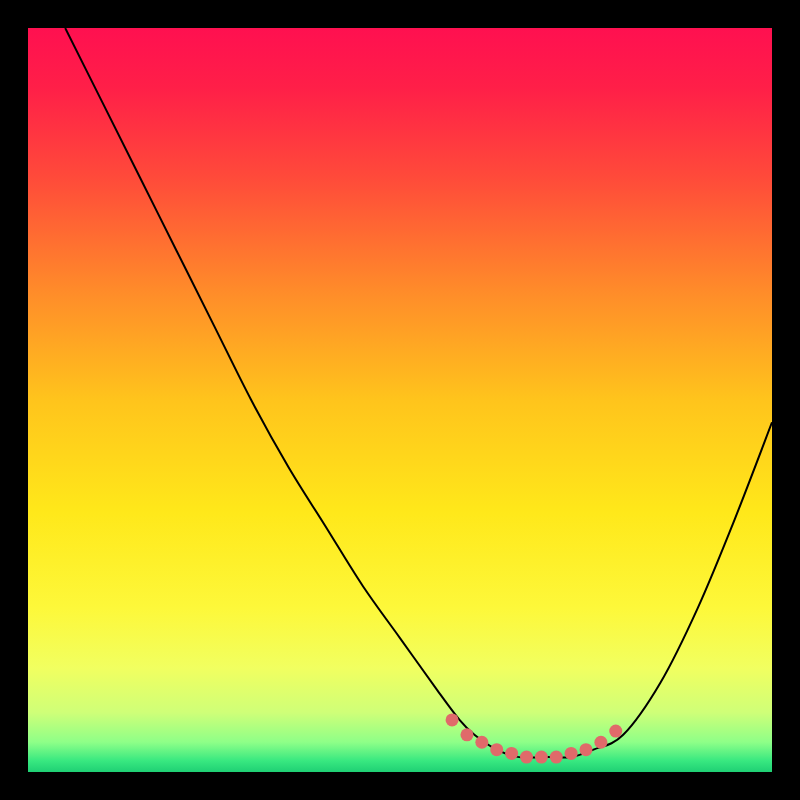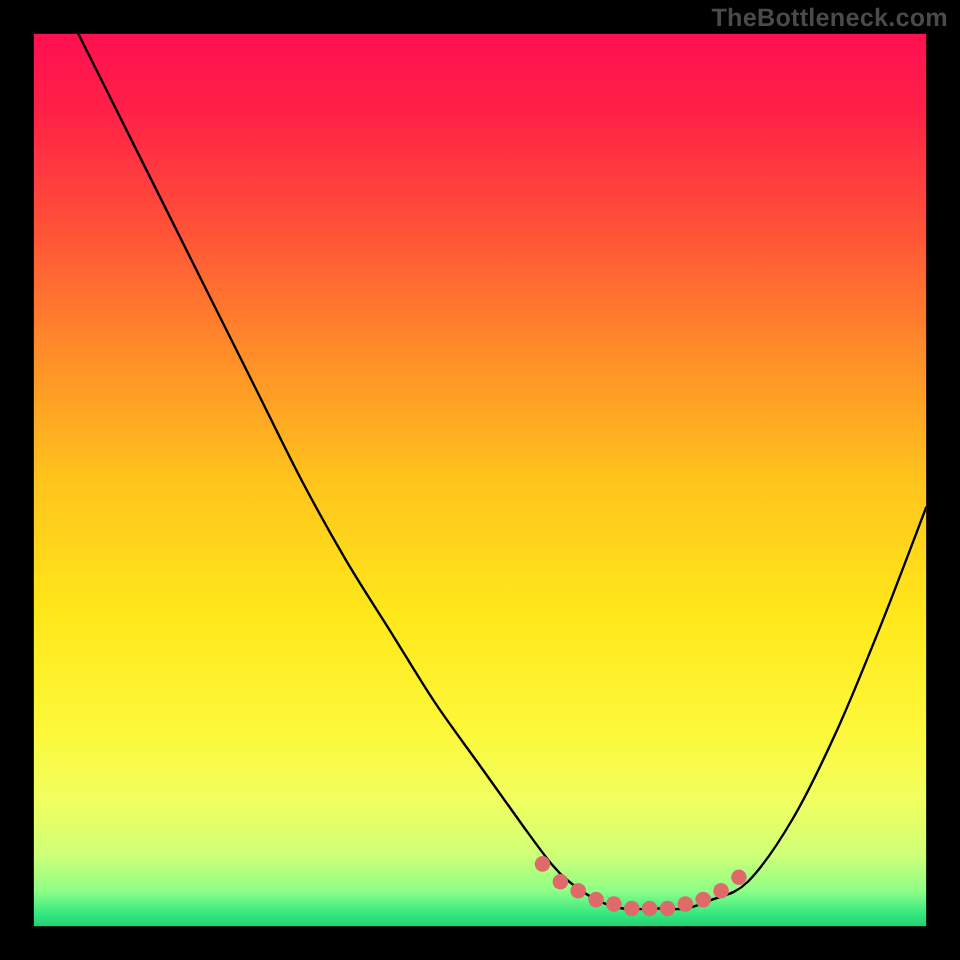--- a/index.html
+++ b/index.html
@@ -33,21 +33,20 @@
     top: 28px;
     width: 744px;
     height: 744px;
   }
   svg { display: block; }
 </style>
 </head>
 <body>
 
 <div class="frame">
-  <div class="watermark">TheBottleneck.com</div>
 
   <div class="plot-area">
     <svg id="chart-svg" width="744" height="744" viewBox="0 0 744 744">
       <defs>
         <linearGradient id="bg-grad" x1="0" y1="0" x2="0" y2="1">
             <stop offset="0.00%" stop-color="#ff1050"></stop>
             <stop offset="8.00%" stop-color="#ff1f48"></stop>
             <stop offset="20.00%" stop-color="#ff4a3a"></stop>
             <stop offset="35.00%" stop-color="#ff8a2a"></stop>
             <stop offset="50.00%" stop-color="#ffc41c"></stop>

